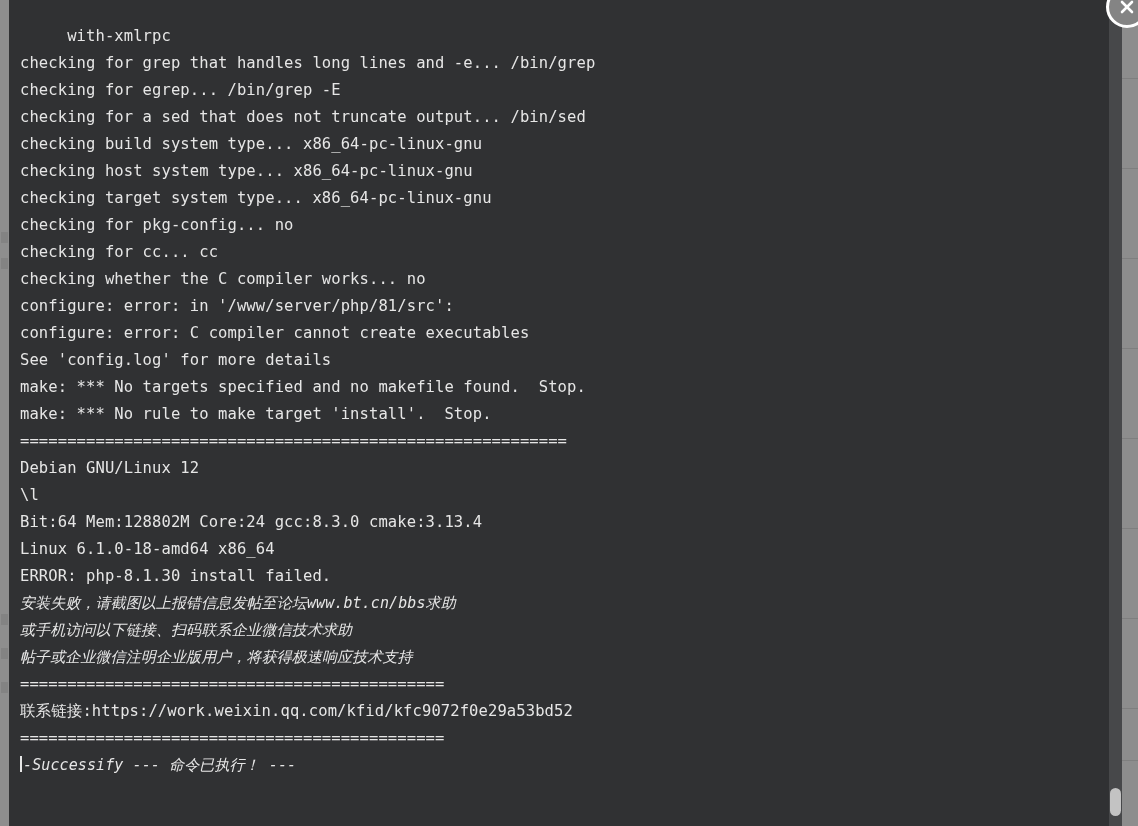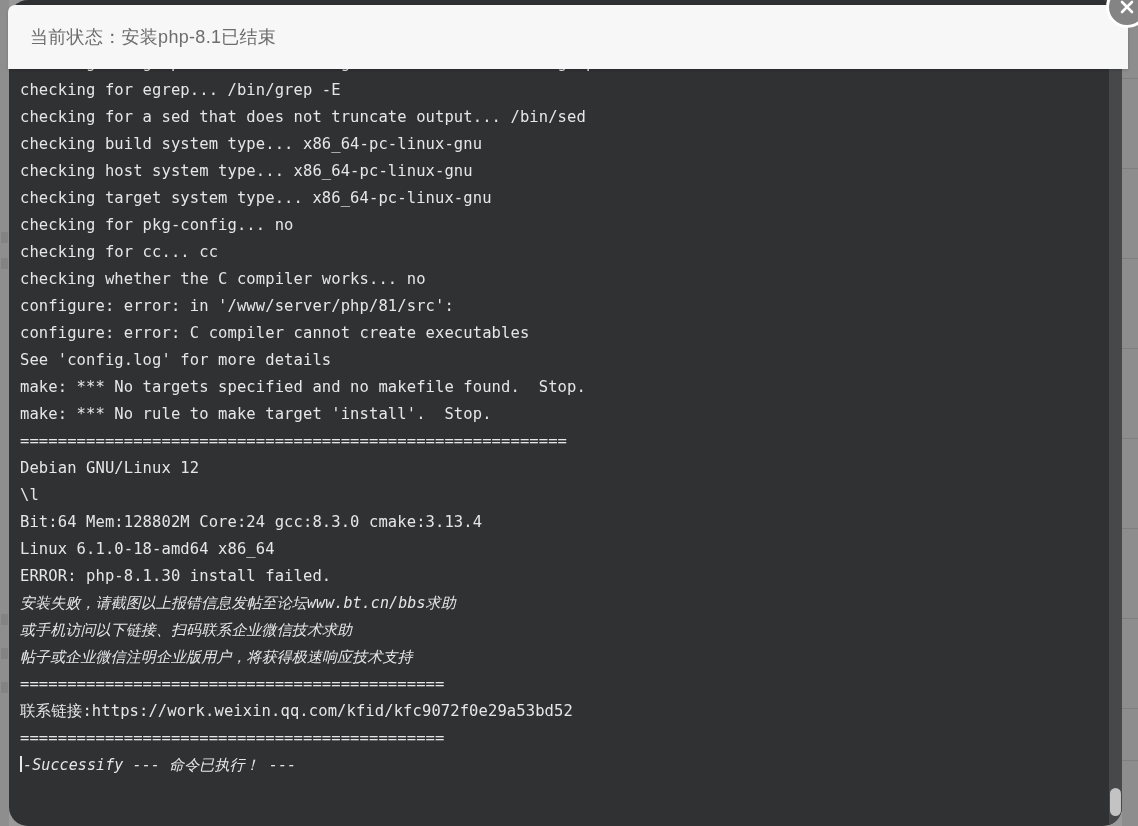--- a/index.html
+++ b/index.html
@@ -63,21 +63,20 @@
 
   
   .terminal {
     position: absolute;
     left: 9px;
     top: 0;
     width: 1113px;
     height: 826px;
     background: #303133;
     overflow: hidden;
-    border-radius: 19px;
   }
 
   .term-lines {
     position: absolute;
     left: 11px;
     top: 50px;
     width: 1090px;
     font-family: "DejaVu Sans Mono", "Liberation Mono", monospace;
     font-size: 15.5px;
     line-height: 27px;
@@ -193,23 +192,20 @@
   </div>
 
   <div class="terminal">
     <div class="term-lines" id="term-lines"><div class="term-line" style="margin-top: -27px;">     with-xmlrpc</div><div class="term-line">checking for grep that handles long lines and -e... /bin/grep</div><div class="term-line">checking for egrep... /bin/grep -E</div><div class="term-line">checking for a sed that does not truncate output... /bin/sed</div><div class="term-line">checking build system type... x86_64-pc-linux-gnu</div><div class="term-line">checking host system type... x86_64-pc-linux-gnu</div><div class="term-line">checking target system type... x86_64-pc-linux-gnu</div><div class="term-line">checking for pkg-config... no</div><div class="term-line">checking for cc... cc</div><div class="term-line">checking whether the C compiler works... no</div><div class="term-line">configure: error: in '/www/server/php/81/src':</div><div class="term-line">configure: error: C compiler cannot create executables</div><div class="term-line">See 'config.log' for more details</div><div class="term-line">make: *** No targets specified and no makefile found.  Stop.</div><div class="term-line">make: *** No rule to make target 'install'.  Stop.</div><div class="term-line">==========================================================</div><div class="term-line">Debian GNU/Linux 12</div><div class="term-line">\l</div><div class="term-line">Bit:64 Mem:128802M Core:24 gcc:8.3.0 cmake:3.13.4</div><div class="term-line">Linux 6.1.0-18-amd64 x86_64</div><div class="term-line">ERROR: php-8.1.30 install failed.</div><div class="term-line cjk">安装失败，请截图以上报错信息发帖至论坛www.bt.cn/bbs求助</div><div class="term-line cjk">或手机访问以下链接、扫码联系企业微信技术求助</div><div class="term-line cjk">帖子或企业微信注明企业版用户，将获得极速响应技术支持</div><div class="term-line">=============================================</div><div class="term-line">联系链接:https://work.weixin.qq.com/kfid/kfc9072f0e29a53bd52</div><div class="term-line">=============================================</div><div class="term-line cjk cursor-line">-Successify --- 命令已执行！ ---</div></div>
 
     <div class="term-scroll-track">
       <div class="term-scroll-thumb"></div>
     </div>
   </div>
 
-  <div class="status-panel">
-    <span class="status-text">当前状态：安装php-8.1已结束</span>
-  </div>
 
   <div class="close-btn">
     <svg width="18" height="18" viewBox="0 0 18 18" aria-hidden="true">
       <line x1="4" y1="4" x2="14" y2="14" stroke="#ffffff" stroke-width="2.6" stroke-linecap="round"></line>
       <line x1="14" y1="4" x2="4" y2="14" stroke="#ffffff" stroke-width="2.6" stroke-linecap="round"></line>
     </svg>
   </div>
 
 </div>
 

